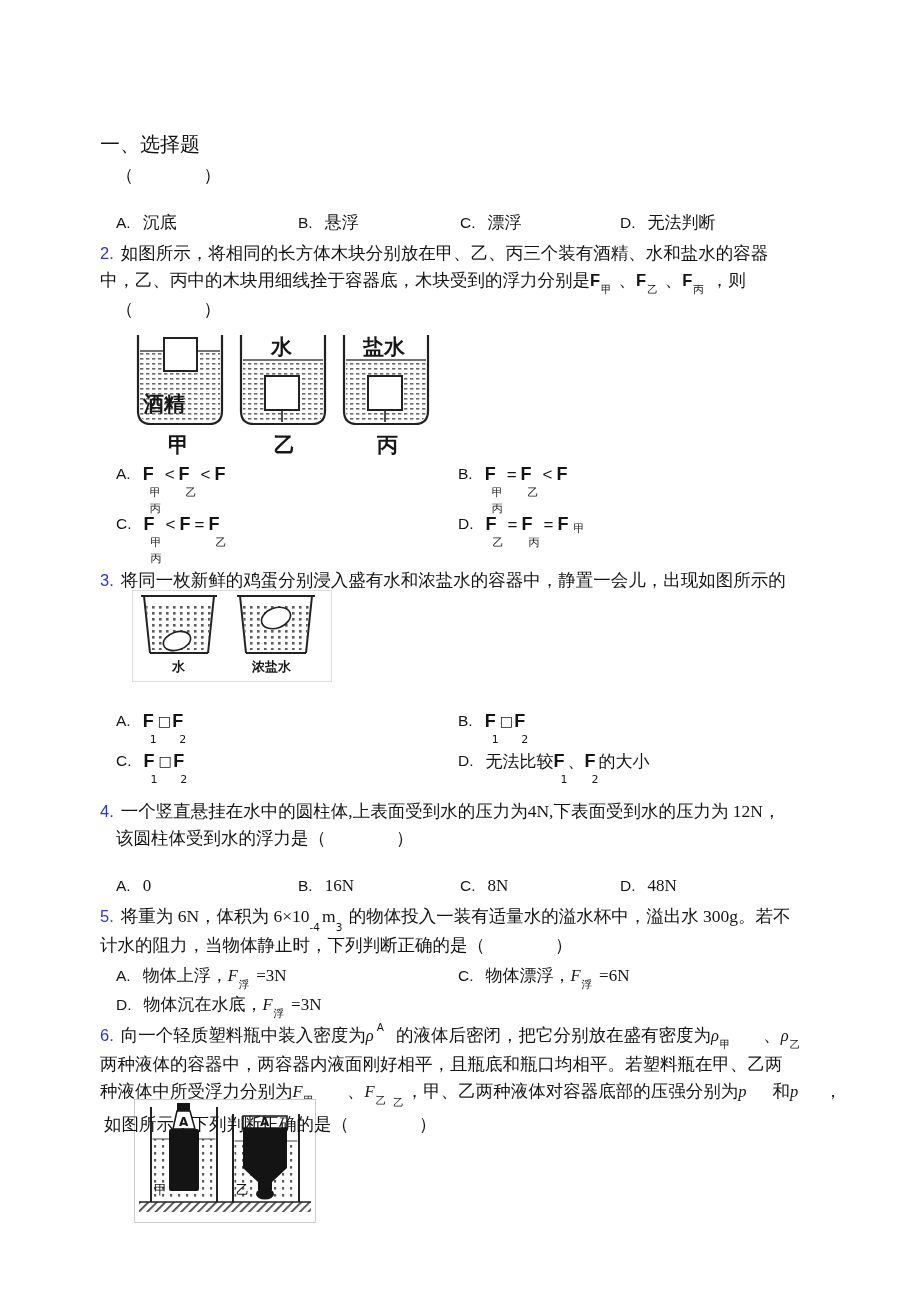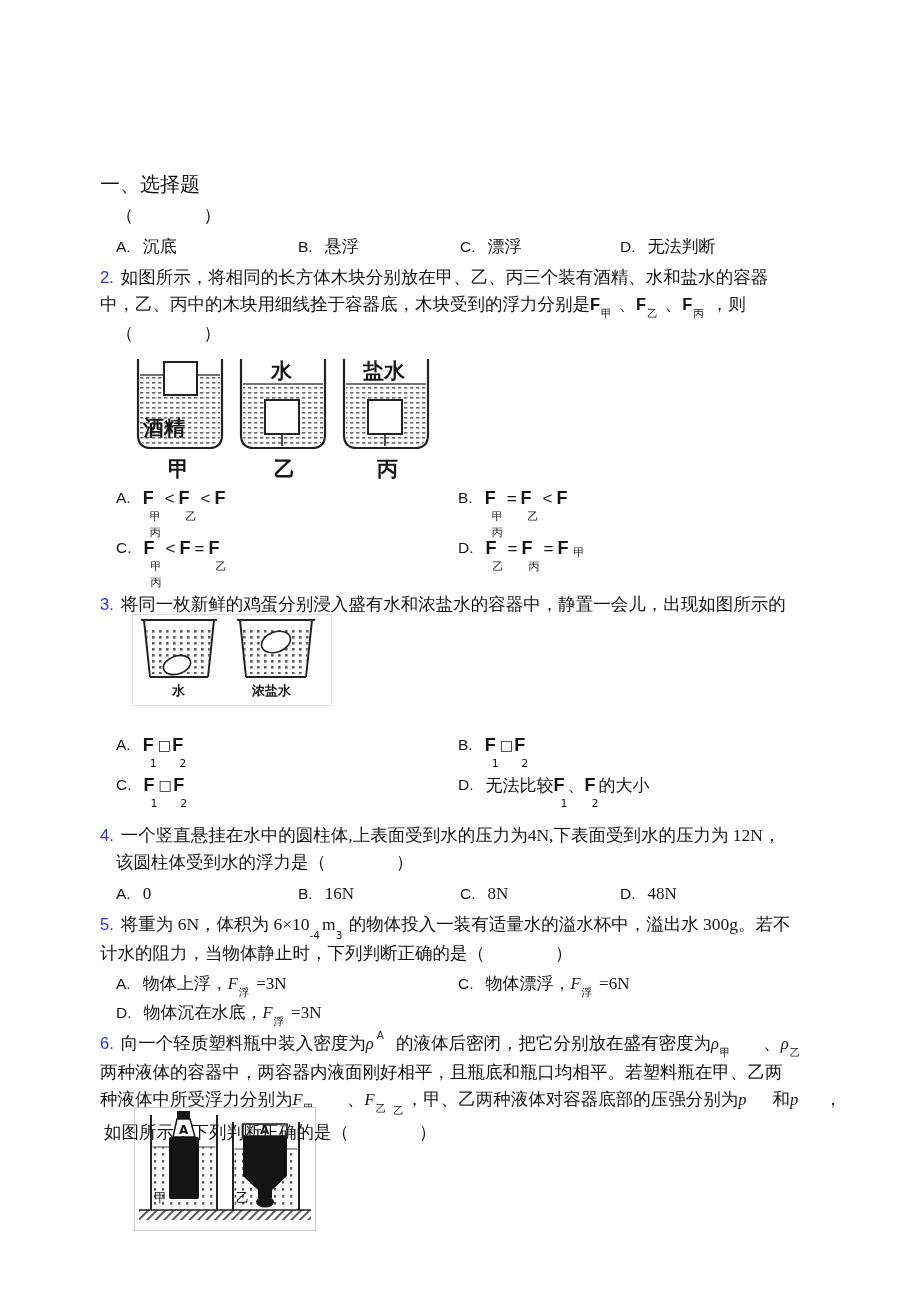--- a/index.html
+++ b/index.html
@@ -2,26 +2,26 @@
 <html><head>
 <meta charset="utf-8">
 <style>
   html,body{margin:0;padding:0;}
   body{
     width:920px;height:1302px;background:#ffffff;position:relative;
     font-family:"Liberation Serif","DejaVu Sans",serif;color:#141414;
     overflow:hidden;
   }
   .content{position:absolute;left:100px;top:130px;width:740px;}
-  .sect{font-size:20px;line-height:28px;margin-bottom:4px;margin-top:40px;}
+  .sect{font-size:20px;line-height:28px;margin-bottom:4px;}
   .qline{font-size:17.5px;line-height:27px;white-space:nowrap;}
   .qnum{color:#2b35d8;font-family:"Liberation Sans",sans-serif;font-size:16.5px;margin-right:7px;}
   .indent{padding-left:16px;}
   
-  .optrow{display:flex;font-size:17px;line-height:27px;margin:4px 0 4px;padding-left:16px;}
+  .optrow{display:flex;font-size:17px;line-height:27px;margin:20px 0 4px;padding-left:16px;}
   .optrow .o{width:182px;}
   .optrow .o:nth-child(2){width:162px;}
   .optrow .o:nth-child(3){width:160px;}
   .olabel{font-family:"Liberation Sans",sans-serif;font-size:15.5px;margin-right:12px;}
   
   .fb{font-family:"Liberation Sans",sans-serif;font-weight:bold;font-size:16.5px;}
   .fi{font-style:italic;font-family:"Liberation Serif",serif;font-size:16.5px;}
   .subinl{font-size:10.5px;position:relative;top:7px;margin:0 7px 0 1px;font-family:"DejaVu Sans",sans-serif;}
   .subinl2{font-size:10.5px;position:relative;top:9px;margin:0 2px 0 0;font-family:"DejaVu Sans",sans-serif;}
   .supA{font-size:10.5px;position:relative;top:-10px;margin:0 12px 0 3px;font-family:"DejaVu Sans",sans-serif;}

